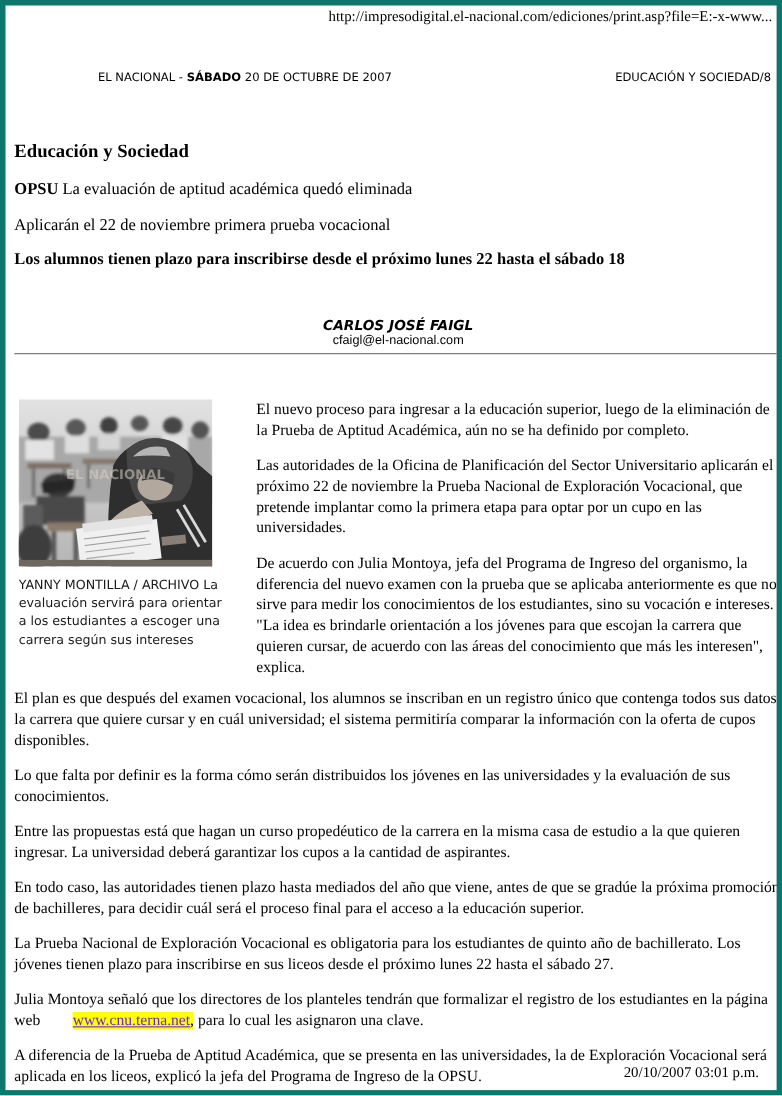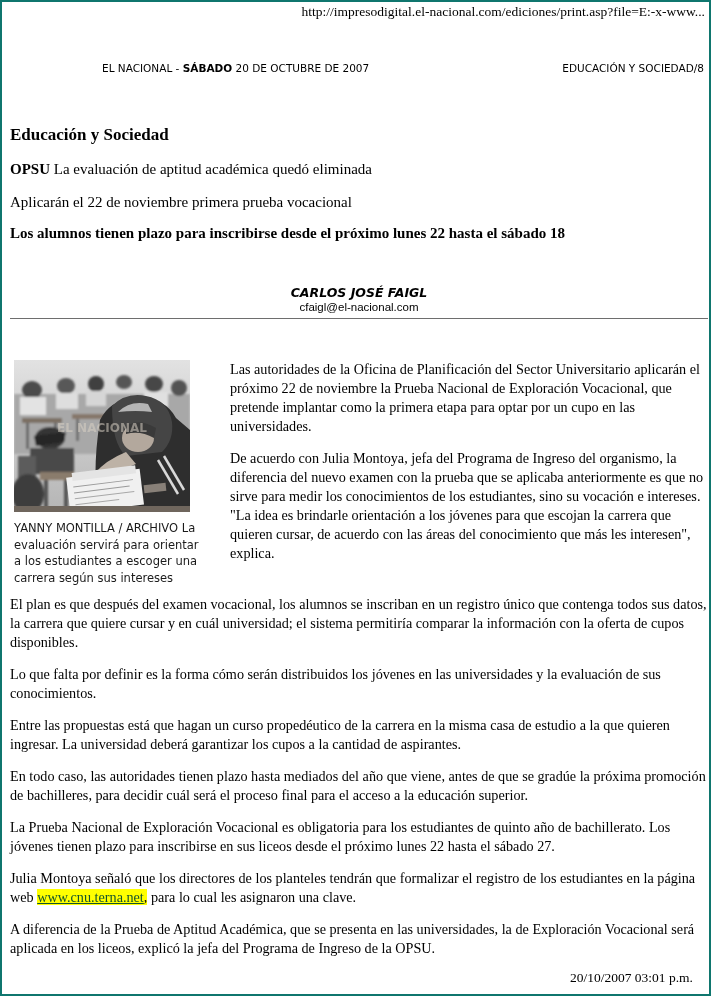--- a/index.html
+++ b/index.html
@@ -1,32 +1,32 @@
 <!DOCTYPE html>
 <html><head>
 <meta charset="utf-8">
 <style>
   * { margin:0; padding:0; box-sizing:border-box; }
   html,body { background:#ffffff; }
   .page {
     position:relative;
     width:711px; height:996px;
     background:#ffffff;
-    border:2px solid #0f766e;
+    border:5px solid #0f766e;
     font-family:"Liberation Serif", serif;
     color:#000;
     overflow:hidden;
   }
   .print-url {
     position:absolute; top:2px; right:4px;
     font-size:13.5px; line-height:15px;
     font-family:"Liberation Serif", serif;
   }
   .masthead {
-    position:absolute; top:60px; left:100px; right:5px;
+    position:absolute; top:60px; left:84px; right:5px;
     display:flex; justify-content:space-between; align-items:baseline;
     font-family:"DejaVu Sans", sans-serif;
     font-size:10.5px; line-height:13px; color:#000;
   }
   .masthead .day-bold { font-weight:bold; }
   .article {
     position:absolute; top:103px; left:8px; width:698px;
   }
   .section-title {
     margin-top:20px;
@@ -85,23 +85,24 @@
   .lead-col p { margin-bottom:13px; }
   .lead-col p:last-child { margin-bottom:0; }
   .body-region { margin-top:9px; }
   .body-region p { margin-bottom:13px; }
   .inscription-heading {
     font-weight:bold;
     margin-bottom:0 !important;
   }
   .inscription-text { margin-top:0; }
   .web-link {
-    color:#14532d;
+    color:#6d28d9;
     background:#ffff00;
     text-decoration:underline;
+    margin-left:26px;
   }
   .hl { background:#ffff00; }
   .print-footer {
     position:absolute; bottom:9px; right:16px;
     font-size:13.5px; line-height:15px;
     font-family:"Liberation Serif", serif;
   }
 </style>
 </head>
 <body>
@@ -201,20 +202,21 @@
           </g>
           <rect x="130" y="124" width="22" height="8" fill="#888078" transform="rotate(-6 141 128)"></rect>
           <rect x="0" y="146" width="176" height="6" fill="#6f665d"></rect>
 
           <text x="88" y="72" text-anchor="middle" font-family="DejaVu Sans, sans-serif" font-size="12" font-weight="bold" fill="#d8d0c4" opacity="0.55">EL NACIONAL</text>
         </svg>
         <div class="caption">YANNY MONTILLA / ARCHIVO La evaluación servirá para orientar a los estudiantes a escoger una carrera según sus intereses</div>
       </div>
 
       <div class="lead-col">
+        <p>El nuevo proceso para ingresar a la educación superior, luego de la eliminación de la Prueba de Aptitud Académica, aún no se ha definido por completo.</p>
         <p>Las autoridades de la Oficina de Planificación del Sector Universitario aplicarán el próximo 22 de noviembre la Prueba Nacional de Exploración Vocacional, que pretende implantar como la primera etapa para optar por un cupo en las universidades.</p>
         <p>De acuerdo con Julia Montoya, jefa del Programa de Ingreso del organismo, la diferencia del nuevo examen con la prueba que se aplicaba anteriormente es que no sirve para medir los conocimientos de los estudiantes, sino su vocación e intereses. "La idea es brindarle orientación a los jóvenes para que escojan la carrera que quieren cursar, de acuerdo con las áreas del conocimiento que más les interesen", explica.</p>
       </div>
     </div>
 
     <div class="body-region">
       <p>El plan es que después del examen vocacional, los alumnos se inscriban en un registro único que contenga todos sus datos, la carrera que quiere cursar y en cuál universidad; el sistema permitiría comparar la información con la oferta de cupos disponibles.</p>
       <p>Lo que falta por definir es la forma cómo serán distribuidos los jóvenes en las universidades y la evaluación de sus conocimientos.</p>
       <p>Entre las propuestas está que hagan un curso propedéutico de la carrera en la misma casa de estudio a la que quieren ingresar. La universidad deberá garantizar los cupos a la cantidad de aspirantes.</p>
       <p>En todo caso, las autoridades tienen plazo hasta mediados del año que viene, antes de que se gradúe la próxima promoción de bachilleres, para decidir cuál será el proceso final para el acceso a la educación superior.</p>

